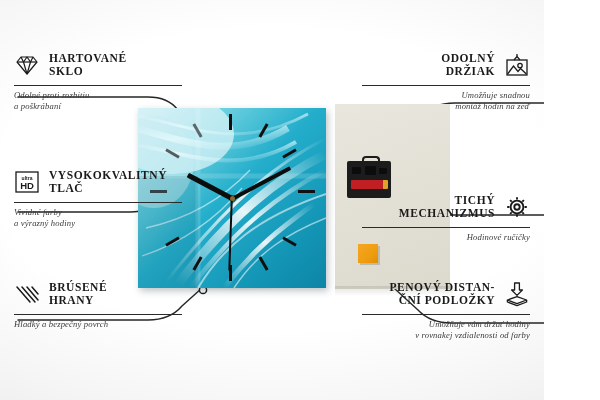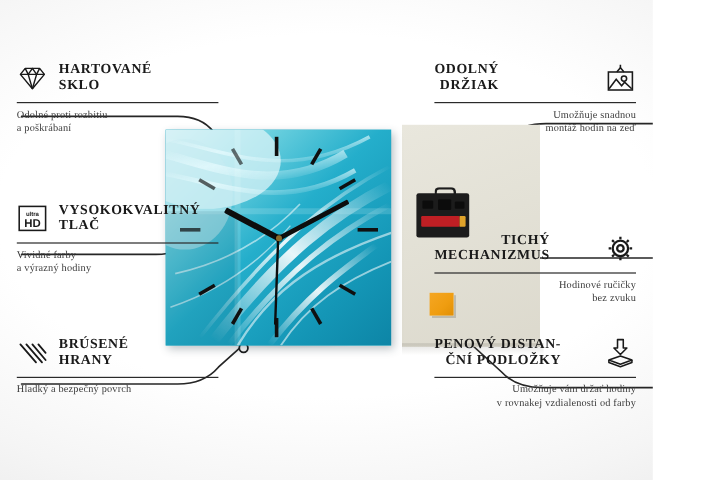--- a/index.html
+++ b/index.html
@@ -12,31 +12,31 @@
     background:
       radial-gradient(120% 90% at 50% 45%, #ffffff 0%, #ffffff 42%, #f5f5f5 66%, #e9e9e9 88%, #e2e2e2 100%);
   }
 
   
   .feature{position:absolute;width:168px;}
   .feature.left{left:14px;text-align:left;}
   .feature.right{right:14px;text-align:right;}
 
   .fhead{display:flex;align-items:center;gap:9px;min-height:34px;}
-  .feature.right .fhead{flex-direction:row-reverse;justify-content:space-between;}
+  .feature.right .fhead{flex-direction:row-reverse;}
   .ficon{flex:0 0 auto;width:26px;height:26px;display:block;}
   .ftitle{
     font-family:"Liberation Serif", serif;
     font-weight:700;font-size:11.5px;line-height:12.6px;
     letter-spacing:.55px;color:#1a1a1a;text-transform:uppercase;
   }
   .frule{height:1px;background:#2a2a2a;margin:3px 0 4px 0;width:100%;}
   .fdesc{
     font-family:"Liberation Serif", serif;
-    font-size:8.6px;line-height:11px;color:#3a3a3a;letter-spacing:.15px;
+    font-size:8.6px;line-height:11px;color:#3a3a3a;letter-spacing:.15px;font-style:italic;
   }
 
   
   #wires{position:absolute;inset:0;width:600px;height:400px;pointer-events:none;}
 
   
   #scene{position:absolute;left:130px;top:96px;width:310px;height:200px;}
   #wallpanel{
     position:absolute;left:205px;top:8px;width:115px;height:185px;
     background:linear-gradient(160deg,#e9e7dd 0%,#e3e1d6 45%,#dcd9cd 100%);
@@ -282,21 +282,20 @@
           <circle cx="13" cy="13" r="2.7"></circle>
         </g>
       </svg>
       <div>
         <div class="ftitle">TICHÝ</div>
         <div class="ftitle">MECHANIZMUS</div>
       </div>
     </div>
     <div class="frule"></div>
     <div class="fdesc">Hodinové ručičky</div>
-    <div class="fdesc">bez zvuku</div>
   </div>
 
   <div class="feature right" style="top:277px;">
     <div class="fhead">
       <svg class="ficon" viewBox="0 0 26 26" xmlns="http://www.w3.org/2000/svg">
         <g fill="none" stroke="#1a1a1a" stroke-width="1.3" stroke-linejoin="round">
           <path d="M10.6 2 L15.4 2 L15.4 9 L18.4 9 L13 14.4 L7.6 9 L10.6 9 Z"></path>
           <path d="M13 15.6 L22.6 19 L13 22.6 L3.4 19 Z"></path>
           <path d="M3.4 19 L3.4 21 L13 24.6 L22.6 21 L22.6 19"></path>
         </g>

